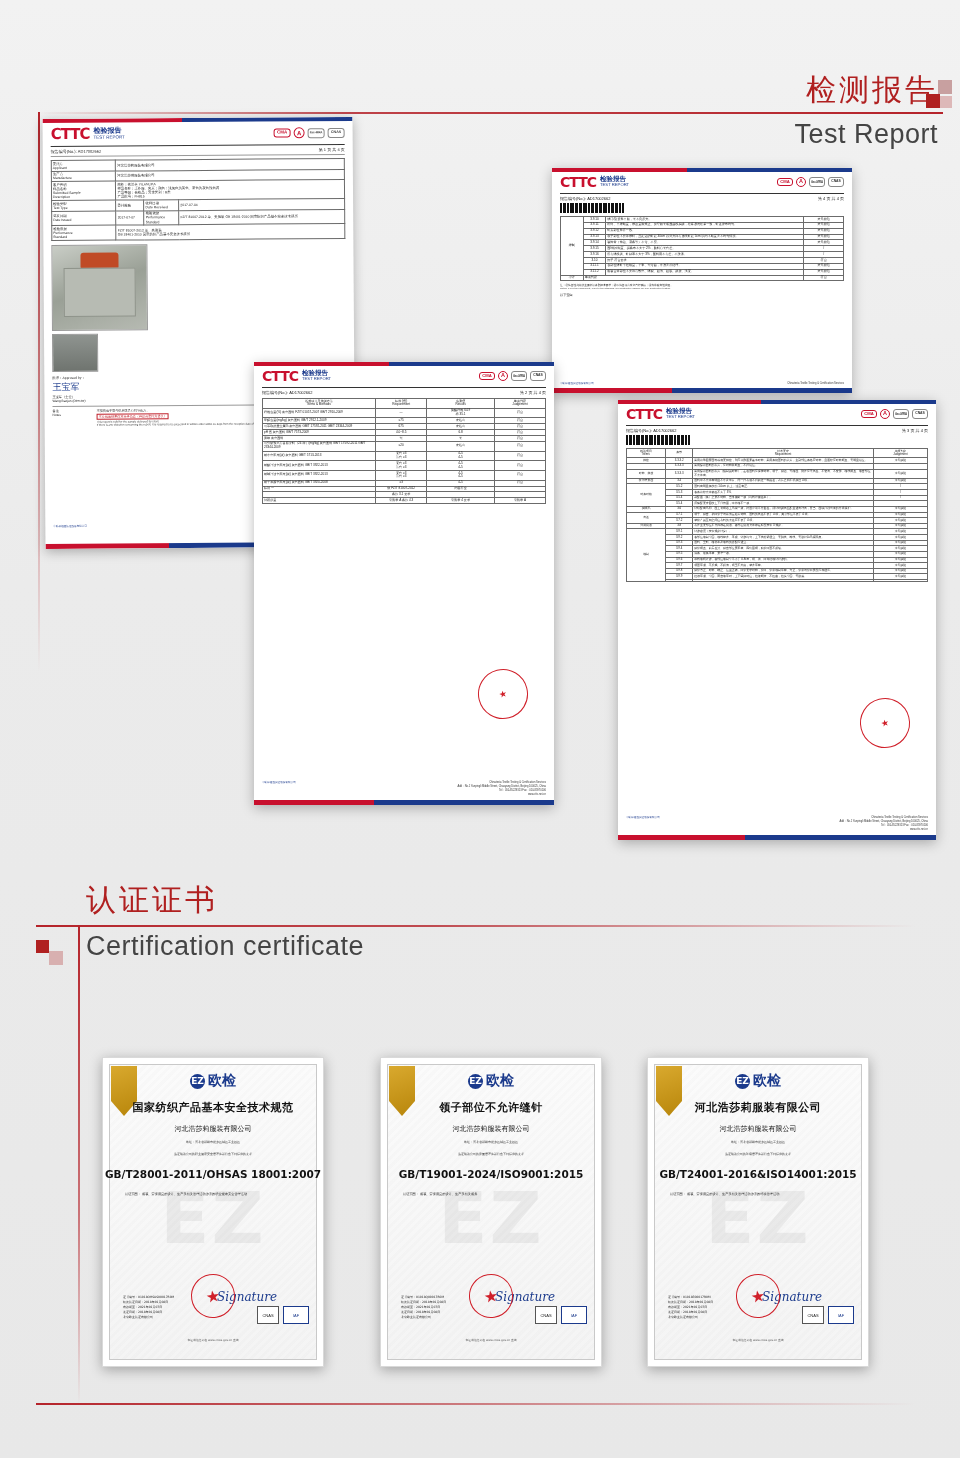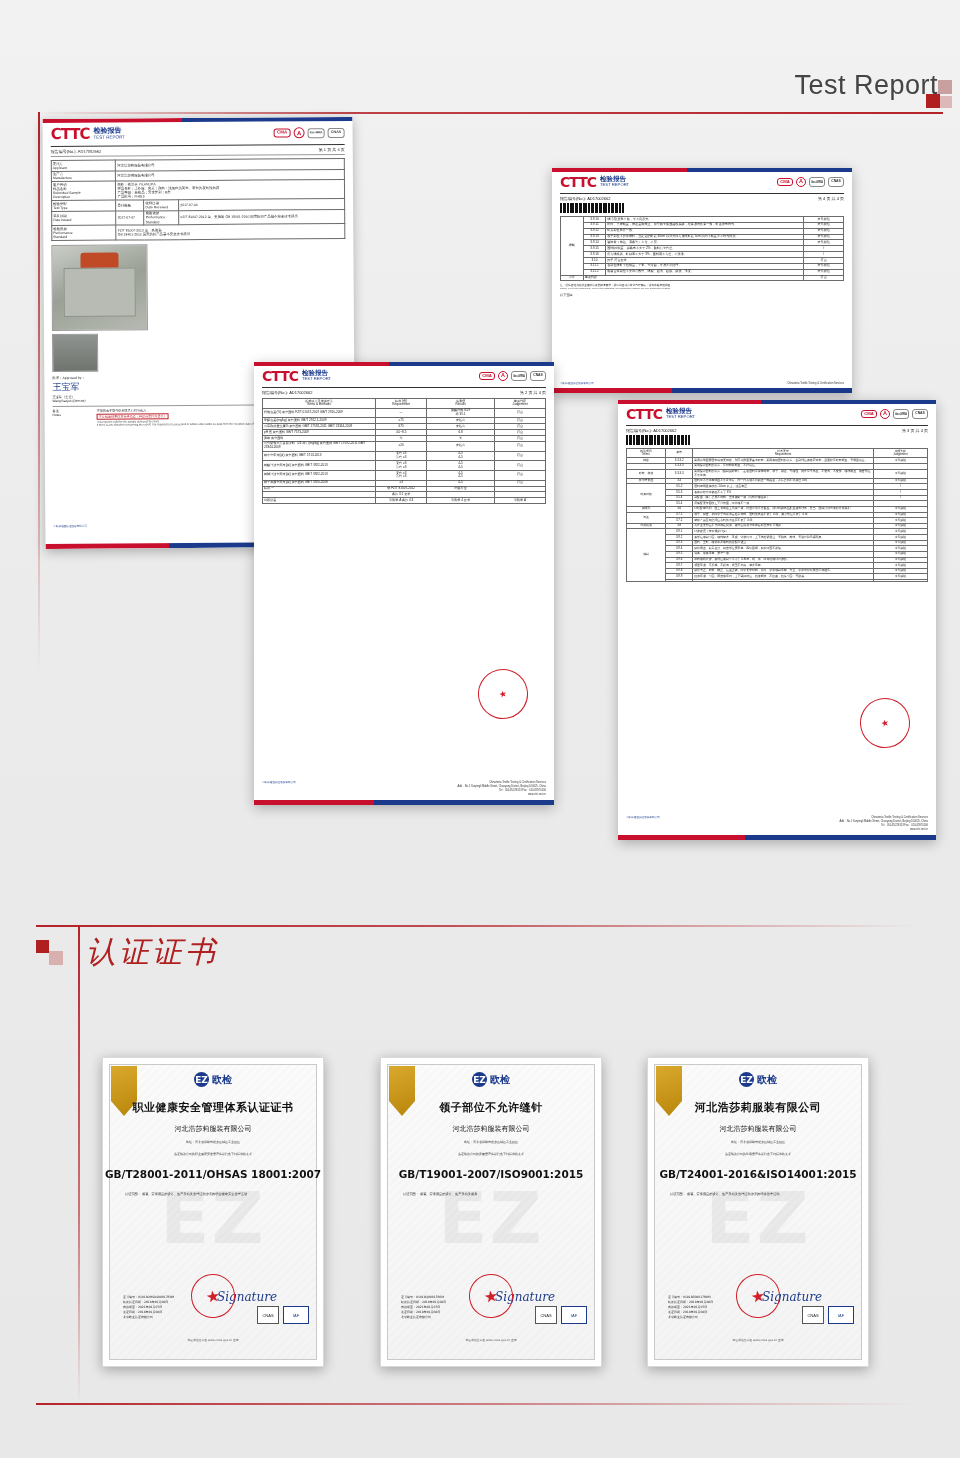--- a/index.html
+++ b/index.html
@@ -27,21 +27,21 @@
   
   #tr-header { right: 18px; top: 70px; text-align: right; width: 520px; }
   #tr-header .sec-title-cn { display: block; margin-bottom: 8px; padding-right: 4px;}
   #tr-header .sec-title-en { display: block; padding-right: 4px;}
   #tr-deco { right: 0px; top: 80px; width: 34px; height: 34px; }
   #tr-deco .a { left: 12px; top: 0; width: 14px; height: 14px; background: #c8a0a0; }
   #tr-deco .b { left: 0px; top: 14px; width: 14px; height: 14px; background: #b02020; }
   #tr-deco .c { left: 14px; top: 16px; width: 12px; height: 12px; background: #ddb8b8; }
 
   
-  #cc-header { left: 86px; top: 932px; width: 500px; font-style: italic; }
+  #cc-header { left: 86px; top: 880px; width: 500px; }
   #cc-header .sec-title-cn { display: block; margin-bottom: 10px; }
   #cc-header .sec-title-en { display: block; }
   #cc-deco { left: 36px; top: 940px; width: 34px; height: 34px; }
   #cc-deco .a { left: 0px; top: 0; width: 13px; height: 13px; background: #b02020; }
   #cc-deco .b { left: 13px; top: 11px; width: 14px; height: 14px; background: #d8b0b0; }
 
   
   .frame-line { position: absolute; background: #b5232a; }
   #tr-frame-top { left: 38px; top: 112px; width: 905px; height: 2px;
      background: linear-gradient(90deg, rgba(181,35,42,0) 0%, rgba(181,35,42,0.85) 35%, rgba(181,35,42,1) 100%); }
@@ -122,21 +122,21 @@
       repeating-linear-gradient(135deg, rgba(0,0,0,0.012) 0 3px, rgba(0,0,0,0) 3px 6px),
       linear-gradient(180deg,#fbfbfb,#f4f4f4);
   }
   .cert .gold-corner { position: absolute; left: 8px; top: 8px; width: 26px; height: 50px;
      background: linear-gradient(160deg,#d9a92e,#b8860b); clip-path: polygon(0 0,100% 0,100% 70%,50% 100%,0 70%); }
   .cert .ez-logo { position: absolute; top: 14px; left: 50%; transform: translateX(-50%);
      display: flex; align-items: center; gap: 3px; }
   .cert .ez-mark { width: 15px; height: 15px; border-radius: 50%; background: #1b3a8c; color:#fff;
      font-size: 9px; font-weight: bold; display:flex; align-items:center; justify-content:center;
      font-family:"DejaVu Sans",sans-serif;}
-  .cert .ez-cn { font-size: 10px; color: #1b3a8c; font-weight: bold; font-family:Liberation Serif, serif;}
+  .cert .ez-cn { font-size: 14px; color: #1b3a8c; font-weight: bold; font-family:Liberation Serif, serif;}
   .cert .cert-title { position: absolute; top: 42px; left: 0; right: 0; text-align: center;
      font-size: 11px; font-weight: bold; color: #111; font-family:"DejaVu Sans",sans-serif; letter-spacing: 0.5px;}
   .cert .cert-company { position: absolute; top: 66px; left: 0; right: 0; text-align: center;
      font-size: 7px; color: #111; font-family:"DejaVu Sans",sans-serif;}
   .cert .cert-sub { position: absolute; left: 20px; right: 20px; text-align: center;
      font-size: 3px; color: #333; line-height: 1.5; font-family:"DejaVu Sans",sans-serif;}
   .cert .cert-std { position: absolute; left: 0; right: 0; text-align: center;
      font-size: 10.5px; font-weight: bold; color: #111; font-family:"DejaVu Sans",sans-serif;}
   .cert .cert-body { position: absolute; left: 22px; right: 22px; font-size: 3.2px; color: #222;
      line-height: 1.6; font-family:"DejaVu Sans",sans-serif;}
@@ -161,30 +161,32 @@
 </head>
 <body>
 
 <div class="frame-line" id="tr-frame-top"></div>
 <div class="frame-line" id="tr-frame-left"></div>
 <div class="frame-line" id="cc-frame-top"></div>
 <div class="frame-line" id="cc-frame-left"></div>
 <div class="frame-line" id="cc-frame-bottom"></div>
 
 <div class="sec-header" id="tr-header">
+  <span class="sec-title-cn">检测报告</span>
   <span class="sec-title-en">Test Report</span>
 </div>
 <div class="sq-deco" id="tr-deco">
   <i class="a"></i>
     <i class="b"></i>
     <i class="c"></i>
 </div>
 
 <div class="sec-header" id="cc-header">
   <span class="sec-title-cn">认证证书</span>
+  <span class="sec-title-en">Certification certificate</span>
 </div>
 <div class="sq-deco" id="cc-deco">
   <i class="a"></i>
     <i class="b"></i>
 </div>
 
 <div class="report" style="left:44px; top:118px; width:310px; height:430px; transform: rotate(-0.4deg);">
   <div class="rtop"></div>
   <div style="padding:8px 8px 0 8px;">
     <div class="rhead" style="padding:0;">
@@ -794,21 +796,21 @@
 </div>
 
 <div class="cert" style="left:102px; top:1057px; width:222px; height:310px;">
   <div class="cert-inner"></div>
   <div class="gold-corner"></div>
   <div class="wm">EZ</div>
   <div class="ez-logo">
     <span class="ez-mark">EZ</span>
     <span class="ez-cn">欧检</span>
   </div>
-  <div class="cert-title">职业健康安全管理体系认证证书</div>
+  <div class="cert-title">国家纺织产品基本安全技术规范</div>
   <div class="cert-company">河北浩莎莉服装有限公司</div>
   <div class="cert-sub" style="top:82px;">地址：河北省邯郸市肥乡区城区工业园区</div>
   <div class="cert-sub" style="top:94px;">兹证明该公司的职业健康安全管理体系符合下列标准的要求</div>
   <div class="cert-std" style="top:110px;">GB/T28001-2011/OHSAS 18001:2007</div>
   <div class="cert-body" style="top:134px;">
     <span>认证范围：</span>
     <span>服装、劳保用品的设计、生产及相关管理活动涉及的职业健康安全管理活动</span>
   </div>
   <div class="cert-foot">
     <div><span>证书编号：</span><span>01018OHSAS00017R0M</span></div>
@@ -831,21 +833,21 @@
   <div class="gold-corner"></div>
   <div class="wm">EZ</div>
   <div class="ez-logo">
     <span class="ez-mark">EZ</span>
     <span class="ez-cn">欧检</span>
   </div>
   <div class="cert-title">领子部位不允许缝针</div>
   <div class="cert-company">河北浩莎莉服装有限公司</div>
   <div class="cert-sub" style="top:82px;">地址：河北省邯郸市肥乡区城区工业园区</div>
   <div class="cert-sub" style="top:94px;">兹证明该公司的质量管理体系符合下列标准的要求</div>
-  <div class="cert-std" style="top:110px;">GB/T19001-2007/ISO9001:2015</div>
+  <div class="cert-std" style="top:110px;">GB/T19001-2024/ISO9001:2015</div>
   <div class="cert-body" style="top:134px;">
     <span>认证范围：</span>
     <span>服装、劳保用品的设计、生产及相关服务</span>
   </div>
   <div class="cert-foot">
     <div><span>证书编号：</span><span>01018Q00017R0M</span></div>
     <div>初次认证日期：2018年01月08日</div>
     <div>有效期至：2021年01月07日</div>
     <div>发证日期：2018年01月08日</div>
     <div>北京欧亚认证有限公司</div>

